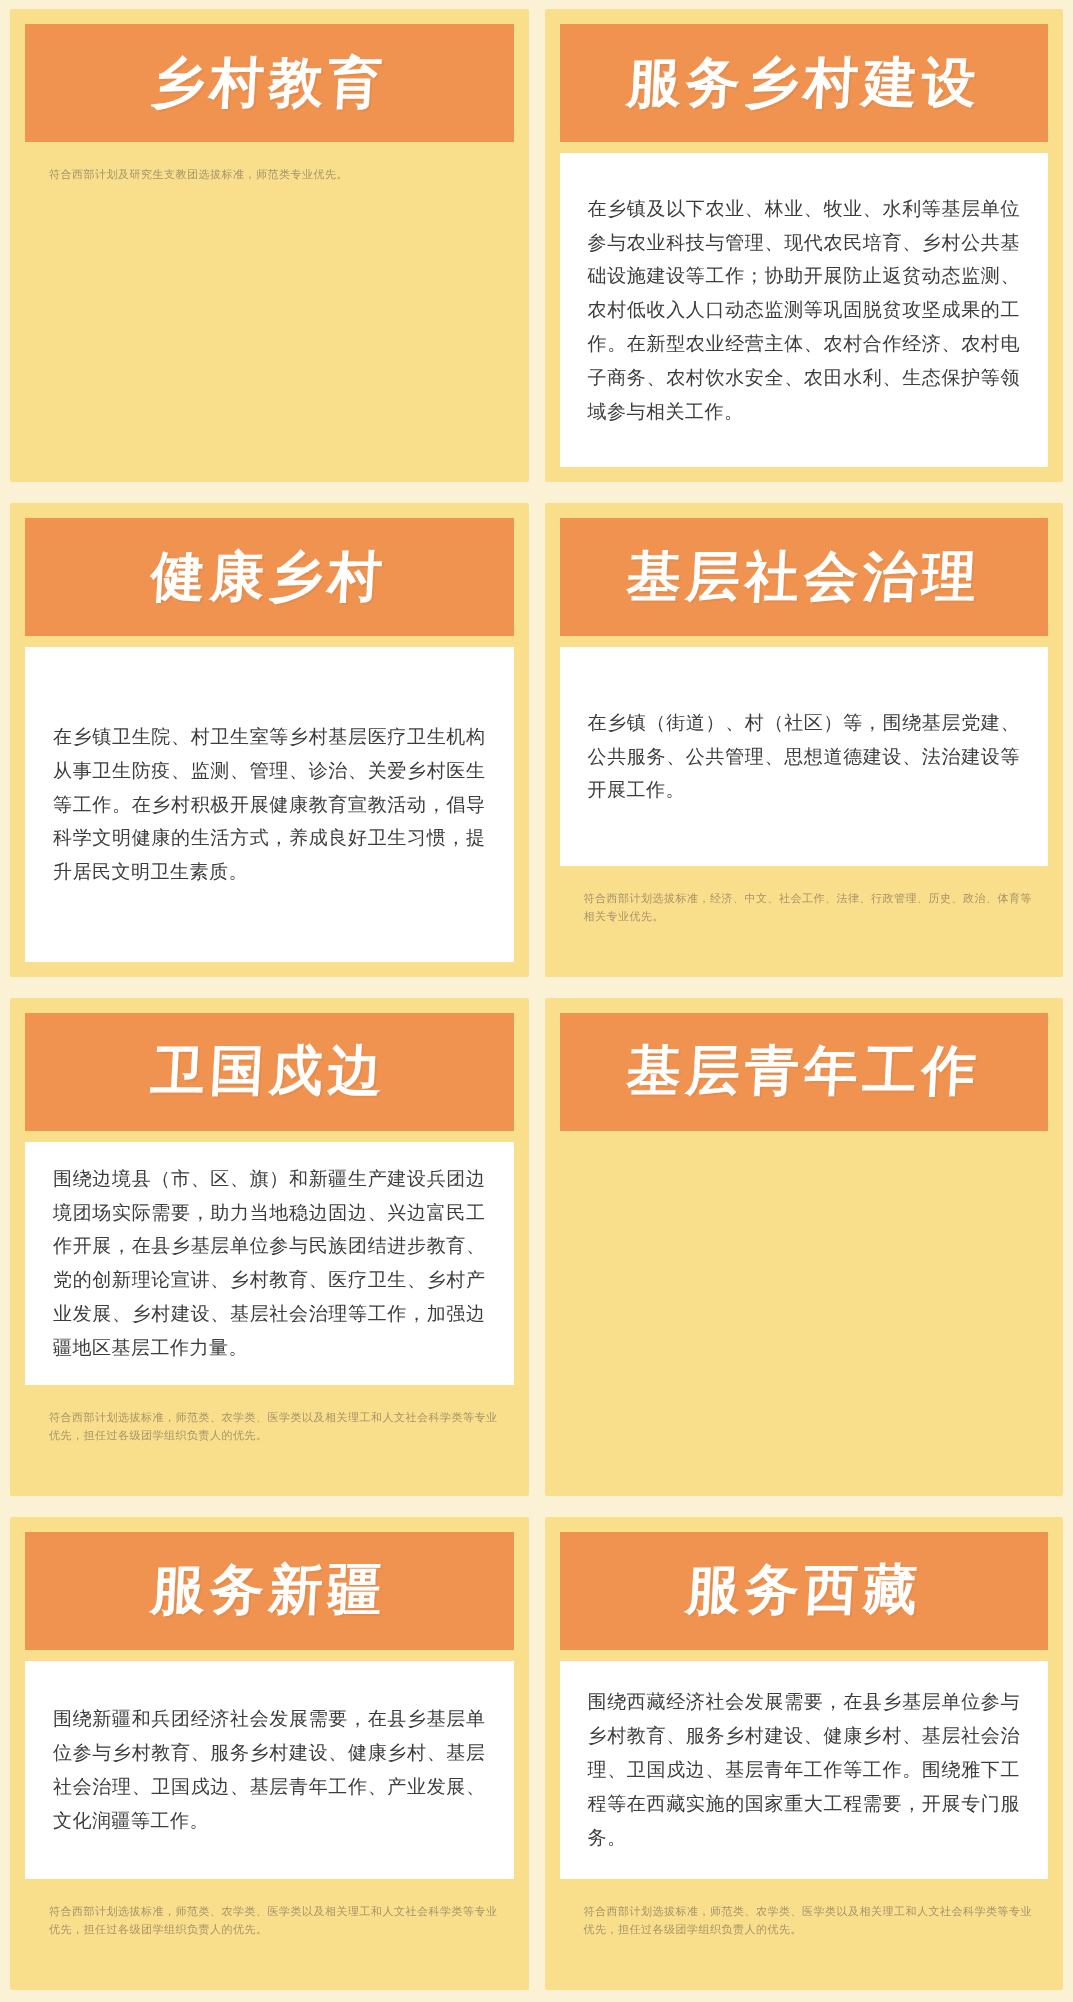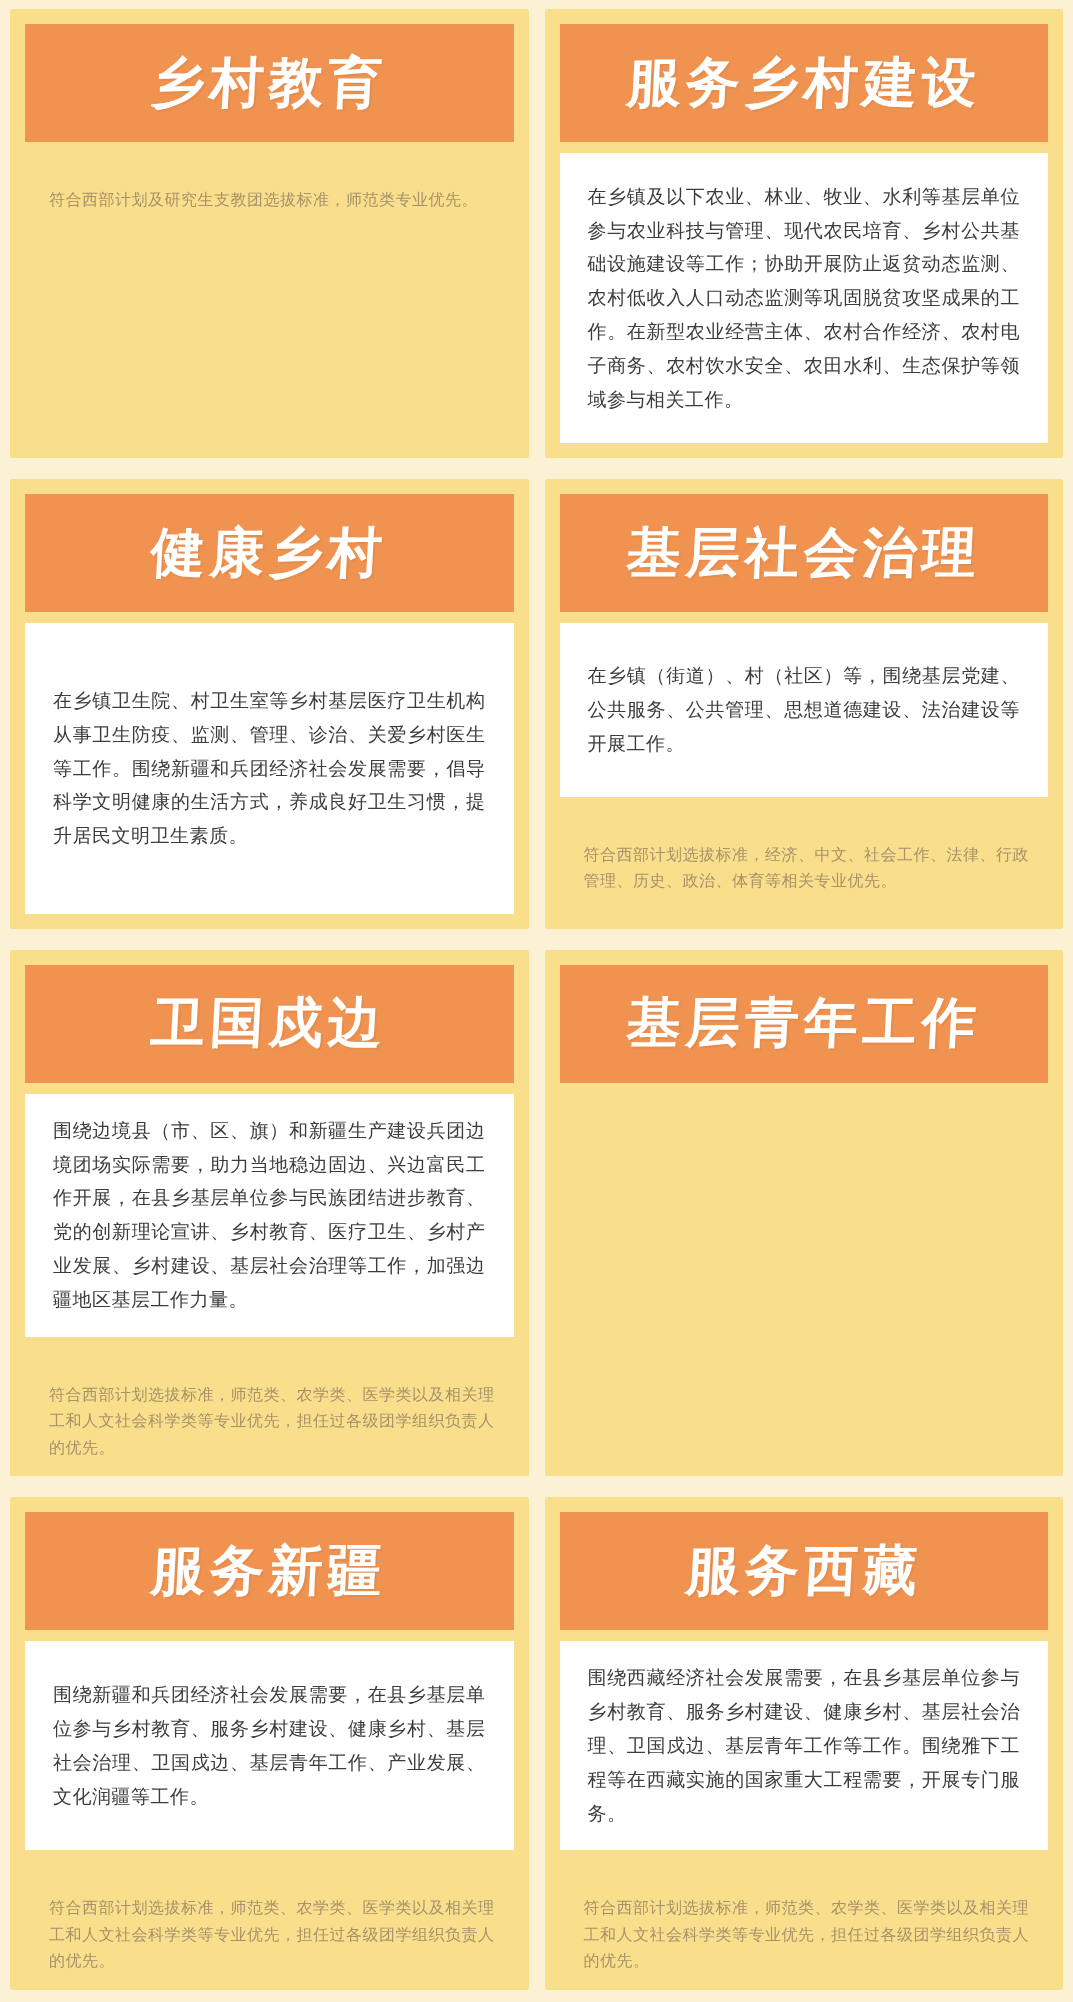--- a/index.html
+++ b/index.html
@@ -62,25 +62,24 @@
     font-size: 19px;
     line-height: 1.78;
     color: var(--desc-color);
     letter-spacing: 0.5px;
     text-align: justify;
   }
   .card-note {
     flex: 0 0 auto;
     min-height: 96px;
     padding: 24px 16px 0 24px;
-    font-size: 16px;
+    font-size: 11px;
     line-height: 1.66;
     color: var(--note-color);
     letter-spacing: 0.5px;
-    margin-top: 21px;
   }
 </style>
 </head>
 <body>
 
 <div class="page">
 
   <div class="card">
     <div class="card-header">
       <div class="card-title">乡村教育</div>
@@ -95,21 +94,21 @@
     <div class="card-body">
       <div class="card-desc">在乡镇及以下农业、林业、牧业、水利等基层单位参与农业科技与管理、现代农民培育、乡村公共基础设施建设等工作；协助开展防止返贫动态监测、农村低收入人口动态监测等巩固脱贫攻坚成果的工作。在新型农业经营主体、农村合作经济、农村电子商务、农村饮水安全、农田水利、生态保护等领域参与相关工作。</div>
     </div>
   </div>
 
   <div class="card">
     <div class="card-header">
       <div class="card-title">健康乡村</div>
     </div>
     <div class="card-body">
-      <div class="card-desc">在乡镇卫生院、村卫生室等乡村基层医疗卫生机构从事卫生防疫、监测、管理、诊治、关爱乡村医生等工作。围绕新疆和兵团经济社会发展需要，倡导科学文明健康的生活方式，养成良好卫生习惯，提升居民文明卫生素质。</div>
+      <div class="card-desc">在乡镇卫生院、村卫生室等乡村基层医疗卫生机构从事卫生防疫、监测、管理、诊治、关爱乡村医生等工作。在乡村积极开展健康教育宣教活动，倡导科学文明健康的生活方式，养成良好卫生习惯，提升居民文明卫生素质。</div>
     </div>
   </div>
 
   <div class="card">
     <div class="card-header">
       <div class="card-title">基层社会治理</div>
     </div>
     <div class="card-body">
       <div class="card-desc">在乡镇（街道）、村（社区）等，围绕基层党建、公共服务、公共管理、思想道德建设、法治建设等开展工作。</div>
     </div>

